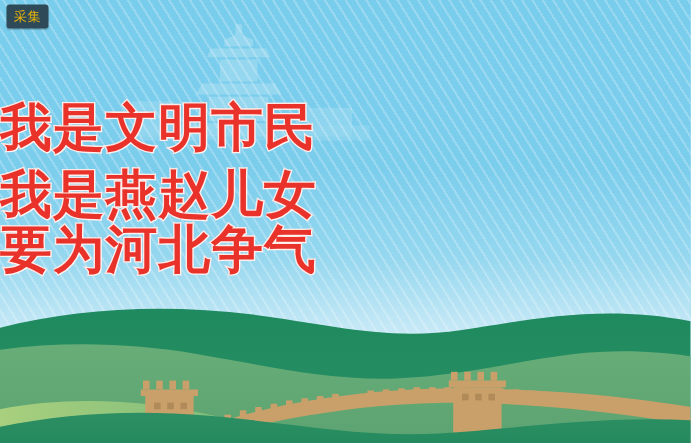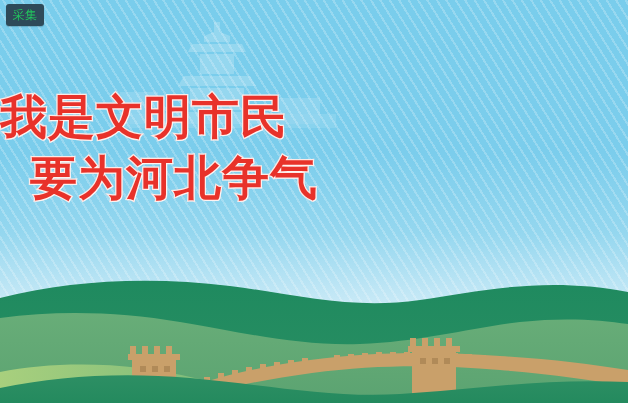--- a/index.html
+++ b/index.html
@@ -74,21 +74,21 @@
   
   .capture-btn {
     position: absolute;
     left: 6px;
     top: 4px;
     width: 38px;
     height: 22px;
     background: #2e4a59;
     border: none;
     border-radius: 3px;
-    color: #22c55e;
+    color: #eab308;
     font-size: 12px;
     line-height: 22px;
     text-align: center;
     letter-spacing: 0.5px;
     cursor: pointer;
     padding: 0;
     font-family: "DejaVu Sans", "Liberation Sans", sans-serif;
     box-shadow: 0 1px 1px rgba(0,0,0,0.18);
     z-index: 30;
     user-select: none;
@@ -99,20 +99,21 @@
     position: absolute;
     left: 0;
     top: 92px;
     width: 628px;
     z-index: 20;
   }
   .slogan-line {
     display: flex;
     align-items: baseline;
     white-space: nowrap;
+    flex-direction: column;
   }
   .slogan-line + .slogan-line {
     margin-top: 12px;
   }
   .slogan-seg {
     font-family: "DejaVu Sans", "Liberation Sans", sans-serif;
     font-weight: bold;
     font-size: 47px;
     line-height: 1.05;
     color: #e8322a;
@@ -251,20 +252,21 @@
   </svg>
 
   <div class="slogan">
 
     <div class="slogan-line">
       <span class="slogan-seg">我是文明市民</span>
       <span class="slogan-gap"></span>
     </div>
 
     <div class="slogan-line">
+      <span class="slogan-seg">我是燕赵儿女</span>
       <span class="slogan-gap"></span>
       <span class="slogan-seg">要为河北争气</span>
     </div>
 
   </div>
 
   <button class="capture-btn">采集</button>
 
 </div>
 

